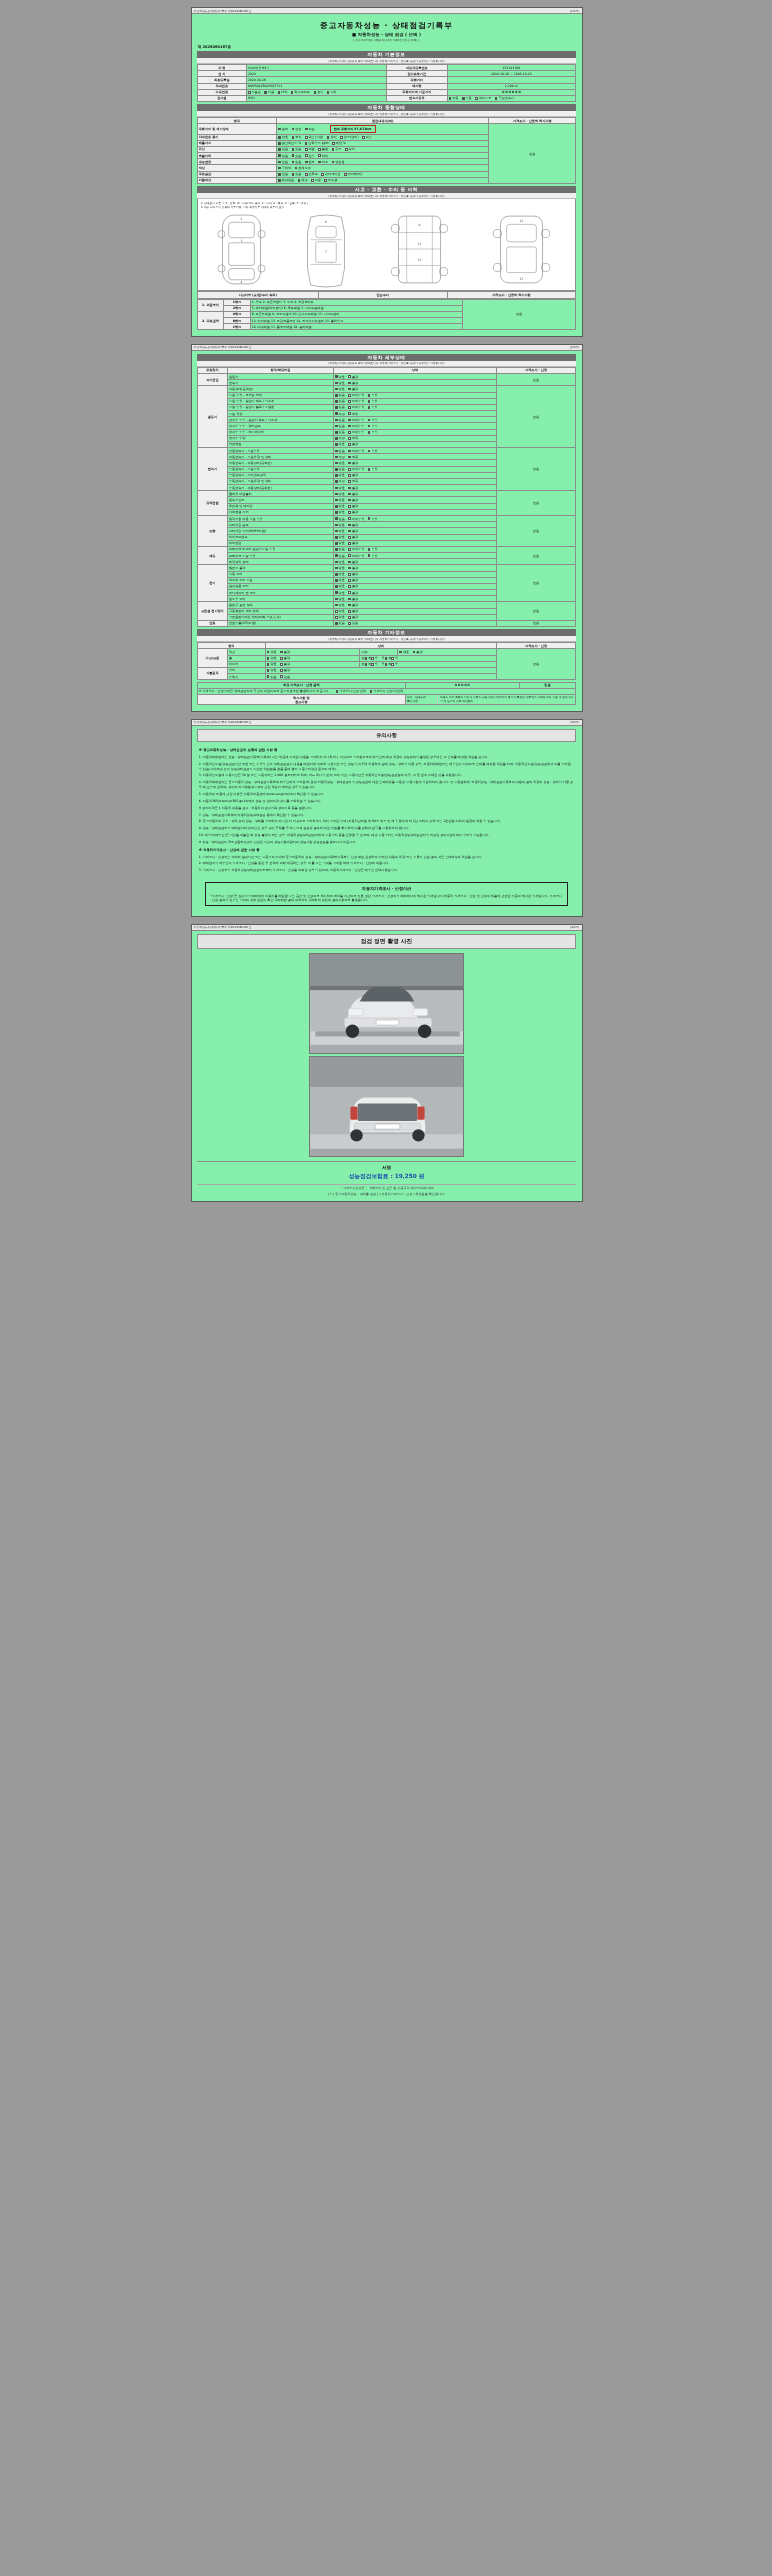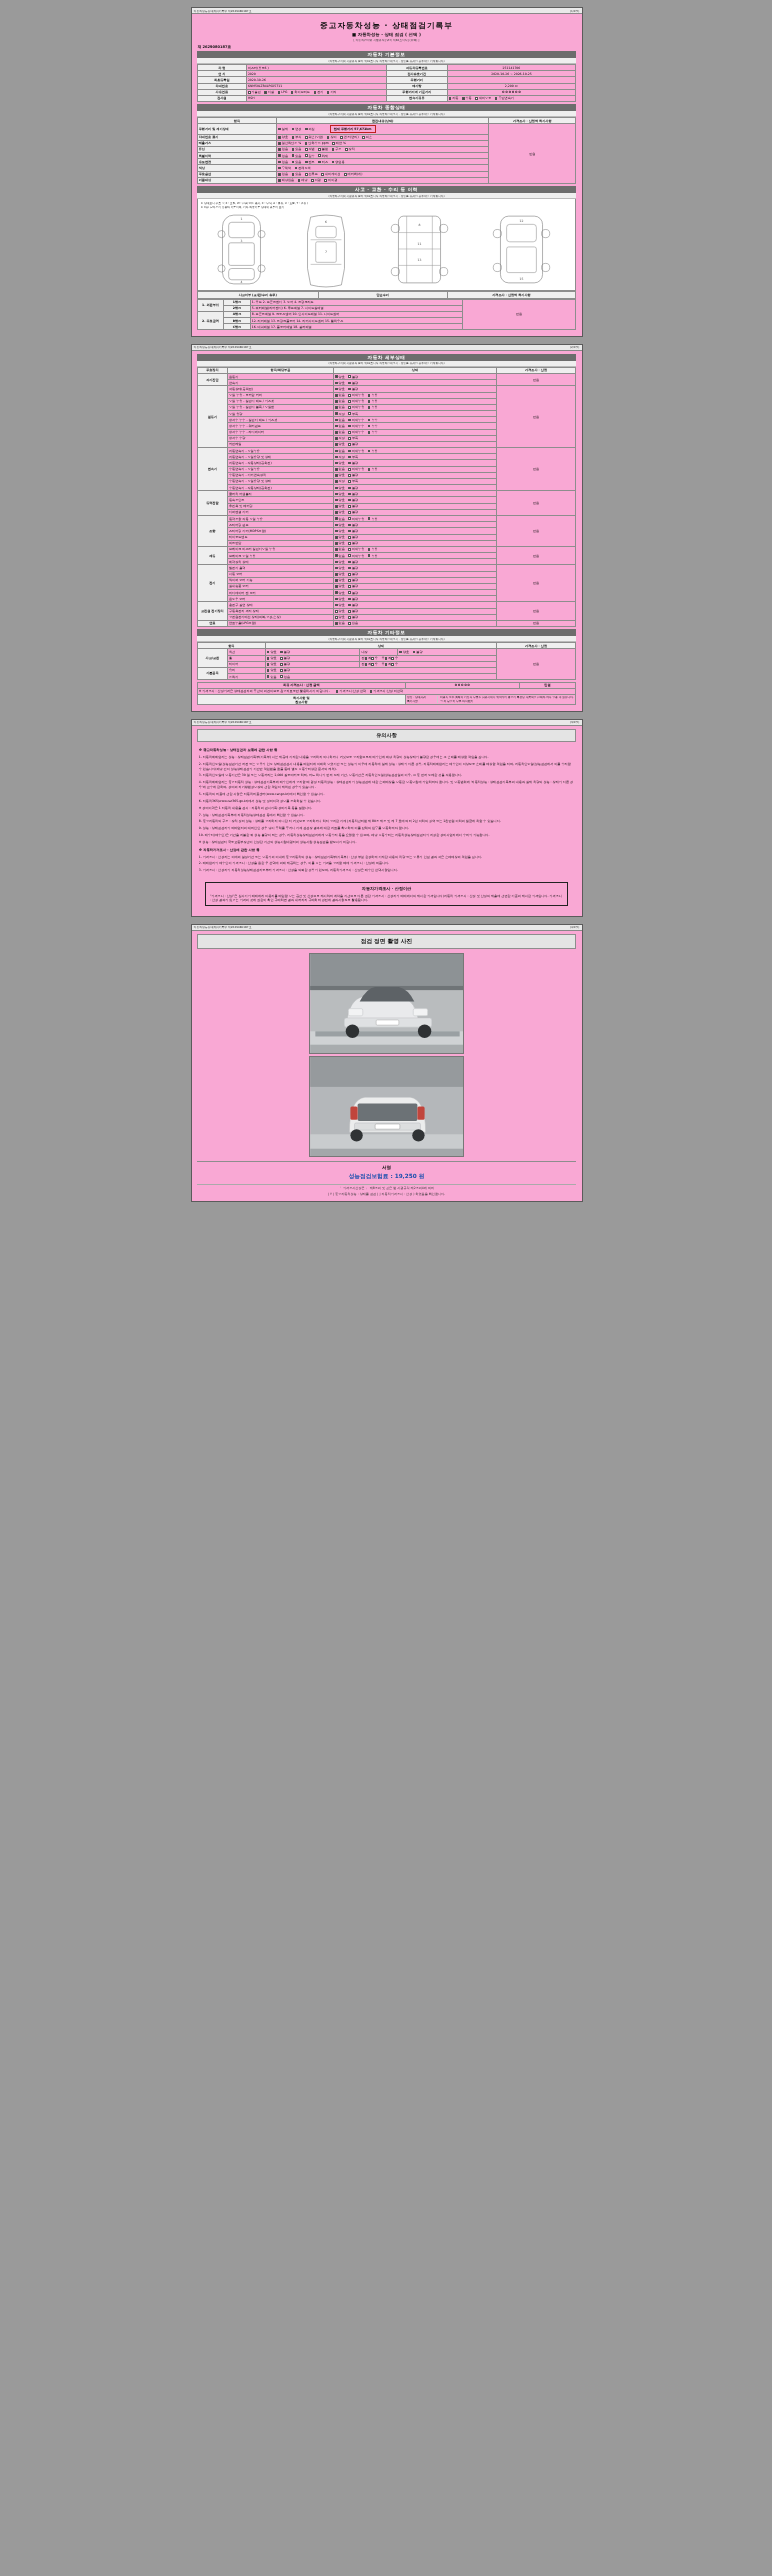--- a/index.html
+++ b/index.html
@@ -11,21 +11,21 @@
     color: #111;
   }
   .page-wrap {
     width: 773px;
     margin: 0 auto;
     padding: 7.2px 0 10.3px 0;
   }
   .sheet {
     width: 392px;
     margin: 0 auto 7.2px auto;
-    background: #f9a8d4;
+    background: #86efac;
     border: 0.5px solid #5b5b5b;
     padding: 0;
     position: relative;
   }
   .sheet-inner { padding: 3.1px 5.2px 5.2px 5.2px; }
   .topbar {
     background: #e9e9e9;
     border-bottom: 0.5px solid #888;
     font-size: 2.8px;
     padding: 0.5px 2.1px;

